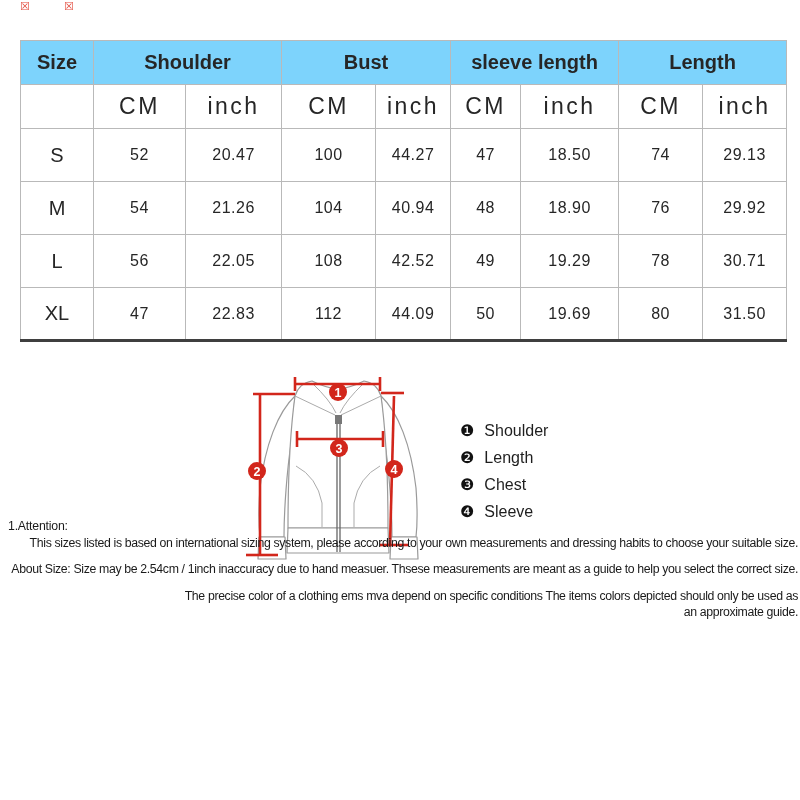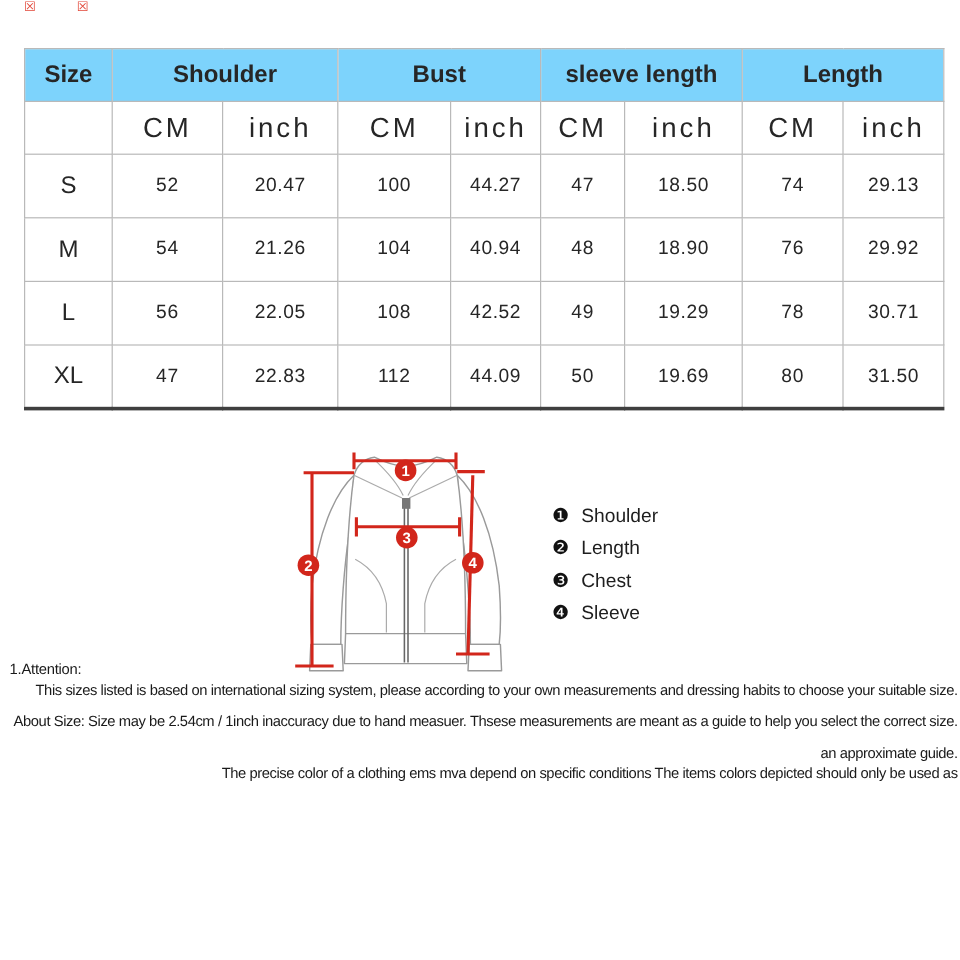--- a/index.html
+++ b/index.html
@@ -28,21 +28,21 @@
 
   
   .diagram-svg{position:absolute;left:240px;top:368px;width:185px;height:200px;}
 
   .legend{position:absolute;left:460px;top:422px;}
   .legend-row{display:flex;align-items:center;height:18px;margin-bottom:9px;}
   .legend-icon{font-size:16px;color:#111111;line-height:18px;}
   .legend-label{font-size:16px;color:#1e1e1e;margin-left:10px;line-height:18px;}
 
   
-  .notes{position:absolute;left:8px;top:550px;width:790px;color:#1a1a1a;}
+  .notes{position:absolute;left:8px;top:518px;width:790px;color:#1a1a1a;}
   .note-section{margin-bottom:10px;}
   .note-heading{font-size:12.3px;line-height:16.5px;letter-spacing:-0.2px;}
   .note-line{font-size:12.3px;line-height:16.5px;letter-spacing:-0.35px;white-space:nowrap;text-align:right;}
 </style>
 </head>
 <body>
 
 <div id="page">
 
   <div class="corner-marks">
@@ -215,18 +215,18 @@
 
   <div class="notes">
     <div class="note-section">
       <div class="note-heading">1.Attention:</div>
       <div class="note-line">This sizes listed is based on international sizing system, please according to your own measurements and dressing habits to choose your suitable size.</div>
     </div>
     <div class="note-section">
       <div class="note-line">About Size: Size may be 2.54cm / 1inch inaccuracy due to hand measuer. Thsese measurements are meant as a guide to help you select the correct size.</div>
     </div>
     <div class="note-section">
+      <div class="note-line">The precise color of a clothing ems mva depend on specific conditions The items colors depicted should only be used as</div>
       <div class="note-line">an approximate guide.</div>
-      <div class="note-line">The precise color of a clothing ems mva depend on specific conditions The items colors depicted should only be used as</div>
     </div>
   </div>
 
 </div>
 
 </body></html>

